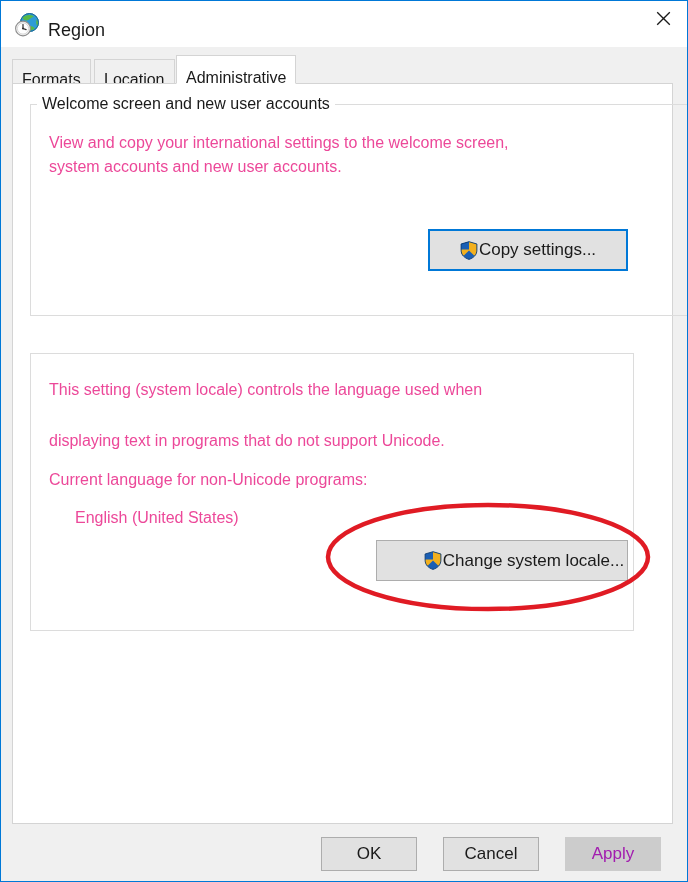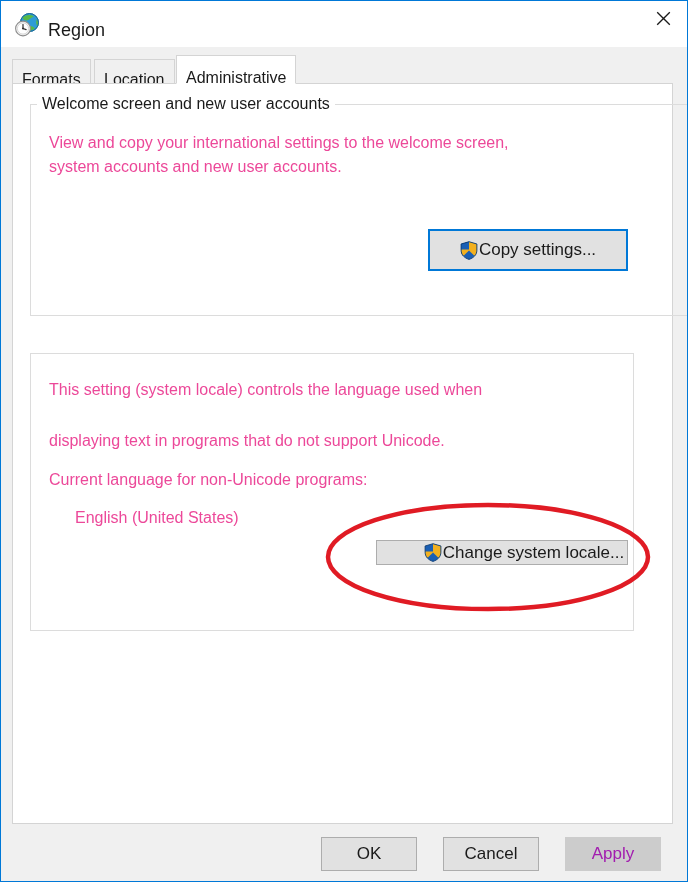--- a/index.html
+++ b/index.html
@@ -256,21 +256,21 @@
     </div>
 
     <div class="groupbox" style="left:17px; top:269px; width:604px; height:278px;">
       <div class="gb-body">
         <div class="gb-text" style="left:18px; top:24px;">This setting (system locale) controls the language used when</div>
         <div class="gb-text" style="left:18px; top:55px;margin-top:20px;">displaying text in programs that do not support Unicode.</div>
 
         <div class="gb-text" style="left:18px; top:114px;">Current language for non-Unicode programs:</div>
         <div class="gb-text" style="left:44px; top:152px;">English (United States)</div>
 
-        <div class="shield-button" style="left:345px; top:186px; width:252px; height:25px;padding-left:44px;">
+        <div class="shield-button" style="left:345px; top:186px; width:252px; height:41px;padding-left:44px;">
           <span class="shield">
             <svg width="18" height="19" viewBox="0 0 18 19">
               <path d="M9 0.7 L16.9 3.0 L16.9 9.2 C16.9 13.7 13.6 17.0 9 18.4 C4.4 17.0 1.1 13.7 1.1 9.2 L1.1 3.0 Z" fill="#1a5fb4"></path>
               <path d="M9 0.7 L16.9 3.0 L16.9 9.2 C16.9 11.5 16.0 13.5 14.6 15.0 L9 9.6 Z" fill="#f2b01e"></path>
               <path d="M1.1 8.6 L9 8.6 L9 9.6 L3.4 15.0 C2.2 13.7 1.4 12.2 1.1 10.4 Z" fill="#f2b01e"></path>
               <path d="M9 0.7 L16.9 3.0 L16.9 9.2 C16.9 13.7 13.6 17.0 9 18.4 C4.4 17.0 1.1 13.7 1.1 9.2 L1.1 3.0 Z" fill="none" stroke="#0f3d73" stroke-width="0.9"></path>
             </svg>
           </span>
           <span class="btn-label">Change system locale...</span>
         </div>

